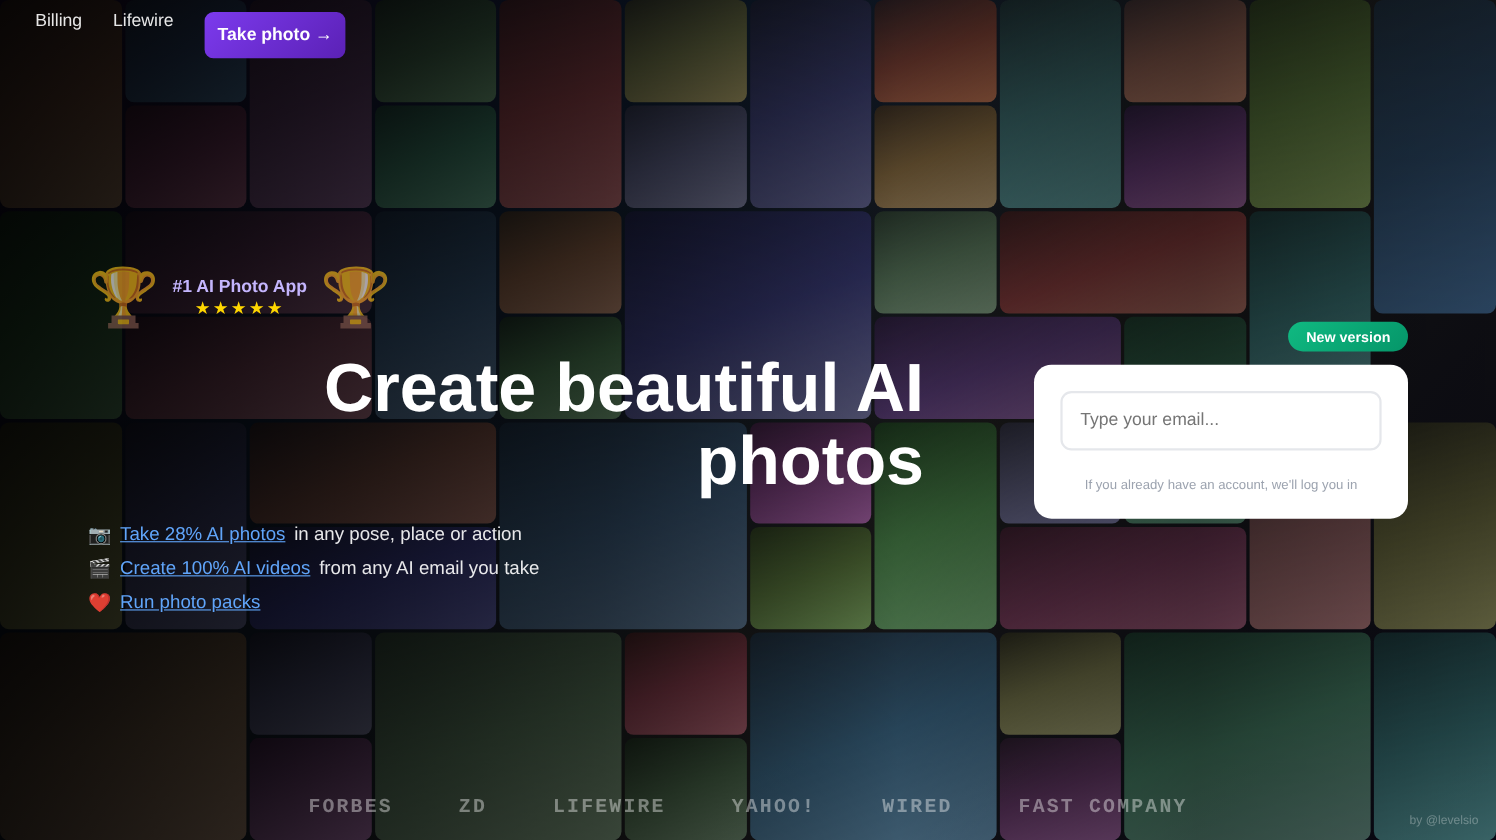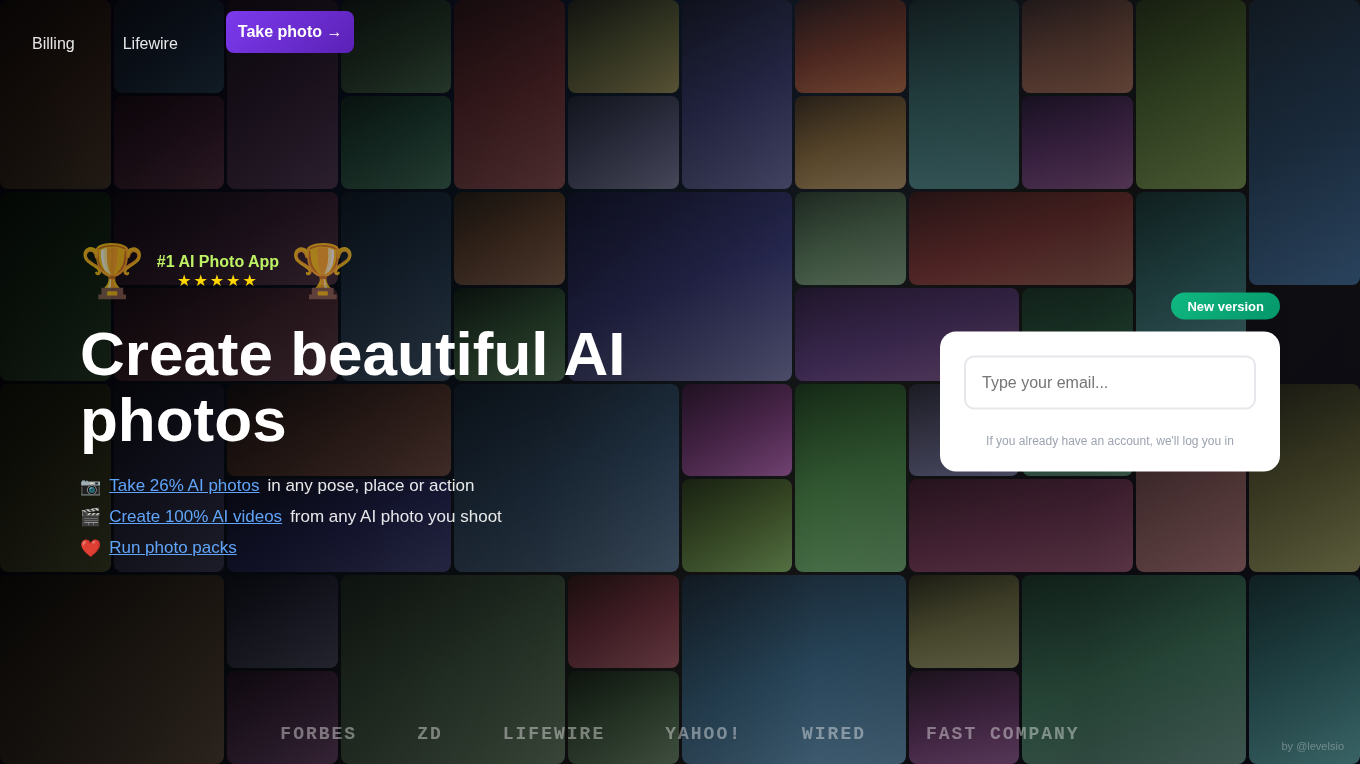--- a/index.html
+++ b/index.html
@@ -156,22 +156,22 @@
     }
 
     .logo-text .tm {
       font-size: 10px;
       vertical-align: super;
       color: rgba(255,255,255,0.7);
     }
 
     .nav-links {
       display: flex;
-      align-items: flex-end;
-      gap: 48px;
+      align-items: flex-start;
+      gap: 28px;
     }
 
     .nav-link {
       color: rgba(255,255,255,0.9);
       font-size: 16px;
       font-weight: 500;
       cursor: pointer;
       text-decoration: none;
     }
 
@@ -222,37 +222,38 @@
       transform: scaleX(-1);
     }
 
     .award-text {
       text-align: center;
     }
 
     .award-number {
       font-size: 16px;
       font-weight: 700;
-      color: #bef264;
+      color: #c4b5fd;
     }
 
     .award-stars {
       color: #ffd700;
       font-size: 16px;
       letter-spacing: 2px;
     }
 
     
     .headline {
       font-size: 62px;
       font-weight: 800;
       line-height: 1.05;
       color: white;
       margin-bottom: 20px;
       max-width: 760px;
+      text-align: right;
     }
 
     .subheadline {
       font-size: 17px;
       color: rgba(255,255,255,0.8);
       margin-bottom: 28px;
       max-width: 620px;
       line-height: 1.5;
     }
 
@@ -460,27 +461,27 @@
   </div>
 
   <h1 class="headline">
     <span>Create beautiful AI photos</span><br>
   </h1>
 
 
   <div class="feature-list">
     <div class="feature-item">
       <span>📷</span>
-      <span class="feature-link">Take 26% AI photos</span>
+      <span class="feature-link">Take 28% AI photos</span>
       <span> in any pose, place or action</span>
     </div>
     <div class="feature-item">
       <span>🎬</span>
       <span class="feature-link">Create 100% AI videos</span>
-      <span> from any AI photo you shoot</span>
+      <span> from any AI email you take</span>
     </div>
     <div class="feature-item">
       <span>❤️</span>
       <span class="feature-link">Run photo packs</span>
     </div>
   </div>
 </main>
 
 <div class="cta-panel">
   <div class="new-version-badge">New version</div>

